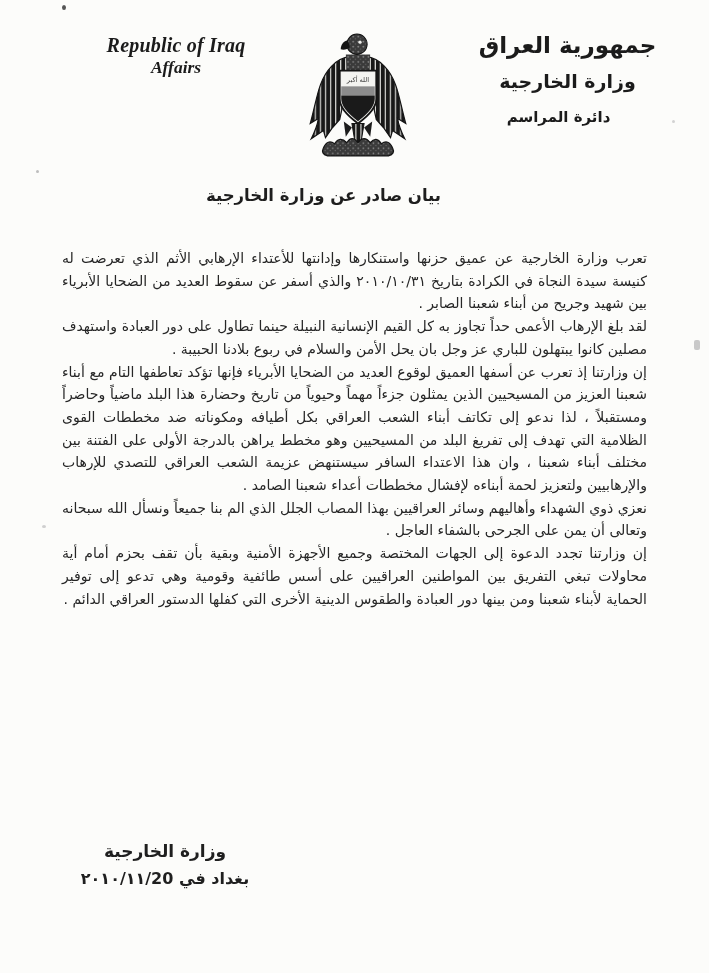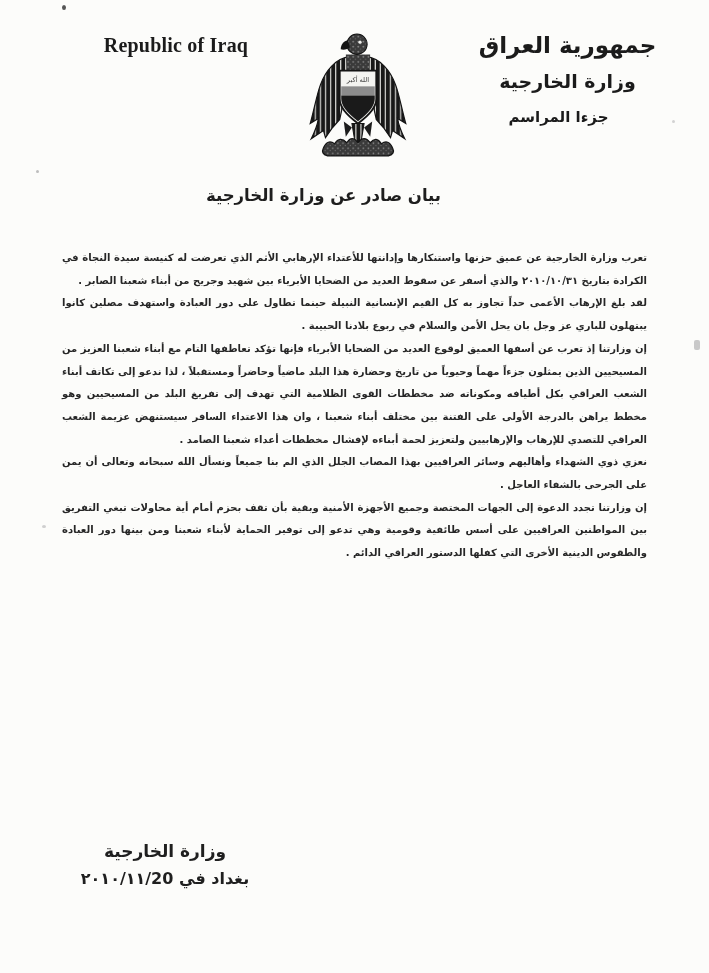--- a/index.html
+++ b/index.html
@@ -11,21 +11,21 @@
   .page{
     position:relative;width:709px;height:973px;
     background:#fcfcfa;
     color:#232323;
   }
   
   .header-en{
     position:absolute;left:76px;top:34px;width:200px;
     text-align:center;
     font-family:"Liberation Serif",serif;
-    font-weight:bold;color:#1b1b1b;
+    font-weight:bold;color:#1b1b1b;font-style:italic;
   }
   .header-en .l1{font-size:20px;line-height:23px;letter-spacing:.2px;}
   .header-en .l2{font-size:17.5px;line-height:21px;}
   .header-en .l3{font-size:17.5px;line-height:21px;}
 
   .emblem{position:absolute;left:300px;top:30px;width:116px;height:130px;}
 
   .header-ar{
     position:absolute;left:455px;top:30px;width:225px;
     text-align:center;direction:rtl;
@@ -40,22 +40,22 @@
     position:absolute;top:186px;left:0;width:709px;
     text-align:center;direction:rtl;
     transform:translateX(-31px);
     font-weight:bold;font-size:16.5px;color:#1e1e1e;
   }
 
   
   .body-text{
     position:absolute;top:247px;left:62px;width:585px;
     direction:rtl;text-align:justify;text-align-last:right;
-    font-size:10px;line-height:22.7px;
-    font-weight:700;color:#262626;
+    font-size:14px;line-height:22.7px;
+    font-weight:400;color:#262626;
   }
   .body-text p{margin:0;padding:0;}
 
   
   .sig{
     position:absolute;top:839px;left:55px;width:220px;
     text-align:center;direction:rtl;
     font-weight:bold;color:#1f1f1f;
   }
   .sig .org{font-size:17px;line-height:24px;}
@@ -69,20 +69,21 @@
   .speck.s4{left:42px;top:525px;width:4px;height:3px;background:#cfcfcf;}
   .speck.s5{left:672px;top:120px;width:3px;height:3px;background:#d2d2d2;}
 </style>
 </head>
 <body>
 
 <div class="page">
 
   <div class="header-en">
     <div class="l1">Republic of Iraq</div>
+    <div class="l3">Affairs</div>
   </div>
 
   <svg class="emblem" viewBox="0 0 112 128" xmlns="http://www.w3.org/2000/svg" aria-hidden="true">
     <defs>
       <pattern id="wingStripes" patternUnits="userSpaceOnUse" width="5" height="5">
         <rect width="5" height="5" fill="#181818"></rect>
         <rect x="3.4" width="1.1" height="5" fill="#e9e9e5"></rect>
       </pattern>
       <pattern id="speckle" patternUnits="userSpaceOnUse" width="5" height="5">
         <rect width="5" height="5" fill="#3a3a3a"></rect>
@@ -109,21 +110,21 @@
     <path d="M50,92 L53,110 L56,114 L59,110 L62,92 Z" fill="url(#wingStripes)" stroke="#141414" stroke-width="1"></path>
     <path d="M42,90 L44,105 L50,96 Z" fill="#1d1d1d"></path>
     <path d="M70,90 L68,105 L62,96 Z" fill="#1d1d1d"></path>
 
     <path d="M22,116 Q26,107 33,112 Q38,104 45,111 Q50,103 56,111 Q62,103 68,111 Q74,104 79,112 Q86,107 90,116 Q93,122 86,124 L26,124 Q19,122 22,116 Z" fill="url(#speckle)" stroke="#141414" stroke-width="1.2"></path>
   </svg>
 
   <div class="header-ar">
     <div class="country">جمهورية العراق</div>
     <div class="ministry">وزارة الخارجية</div>
-    <div class="dept">جزءا المراسم</div>
+    <div class="dept">دائرة المراسم</div>
   </div>
 
   <div class="doc-title">بيان صادر عن وزارة الخارجية</div>
 
   <div class="body-text">
     <p>تعرب وزارة الخارجية عن عميق حزنها واستنكارها وإدانتها للأعتداء الإرهابي الأثم الذي تعرضت له كنيسة سيدة النجاة في الكرادة بتاريخ ٢٠١٠/١٠/٣١ والذي أسفر عن سقوط العديد من الضحايا الأبرياء بين شهيد وجريح من أبناء شعبنا الصابر .</p>
     <p>لقد بلغ الإرهاب الأعمى حداً تجاوز به كل القيم الإنسانية النبيلة حينما تطاول على دور العبادة واستهدف مصلين كانوا يبتهلون للباري عز وجل بان يحل الأمن والسلام في ربوع بلادنا الحبيبة .</p>
     <p>إن وزارتنا إذ تعرب عن أسفها العميق لوقوع العديد من الضحايا الأبرياء فإنها تؤكد تعاطفها التام مع أبناء شعبنا العزيز من المسيحيين الذين يمثلون جزءاً مهماً وحيوياً من تاريخ وحضارة هذا البلد ماضياً وحاضراً ومستقبلاً ، لذا ندعو إلى تكاتف أبناء الشعب العراقي بكل أطيافه ومكوناته ضد مخططات القوى الظلامية التي تهدف إلى تفريغ البلد من المسيحيين وهو مخطط يراهن بالدرجة الأولى على الفتنة بين مختلف أبناء شعبنا ، وان هذا الاعتداء السافر سيستنهض عزيمة الشعب العراقي للتصدي للإرهاب والإرهابيين ولتعزيز لحمة أبناءه لإفشال مخططات أعداء شعبنا الصامد .</p>
     <p>نعزي ذوي الشهداء وأهاليهم وسائر العراقيين بهذا المصاب الجلل الذي الم بنا جميعاً ونسأل الله سبحانه وتعالى أن يمن على الجرحى بالشفاء العاجل .</p>
     <p>إن وزارتنا تجدد الدعوة إلى الجهات المختصة وجميع الأجهزة الأمنية وبقية بأن تقف بحزم أمام أية محاولات تبغي التفريق بين المواطنين العراقيين على أسس طائفية وقومية وهي تدعو إلى توفير الحماية لأبناء شعبنا ومن بينها دور العبادة والطقوس الدينية الأخرى التي كفلها الدستور العراقي الدائم .</p>

